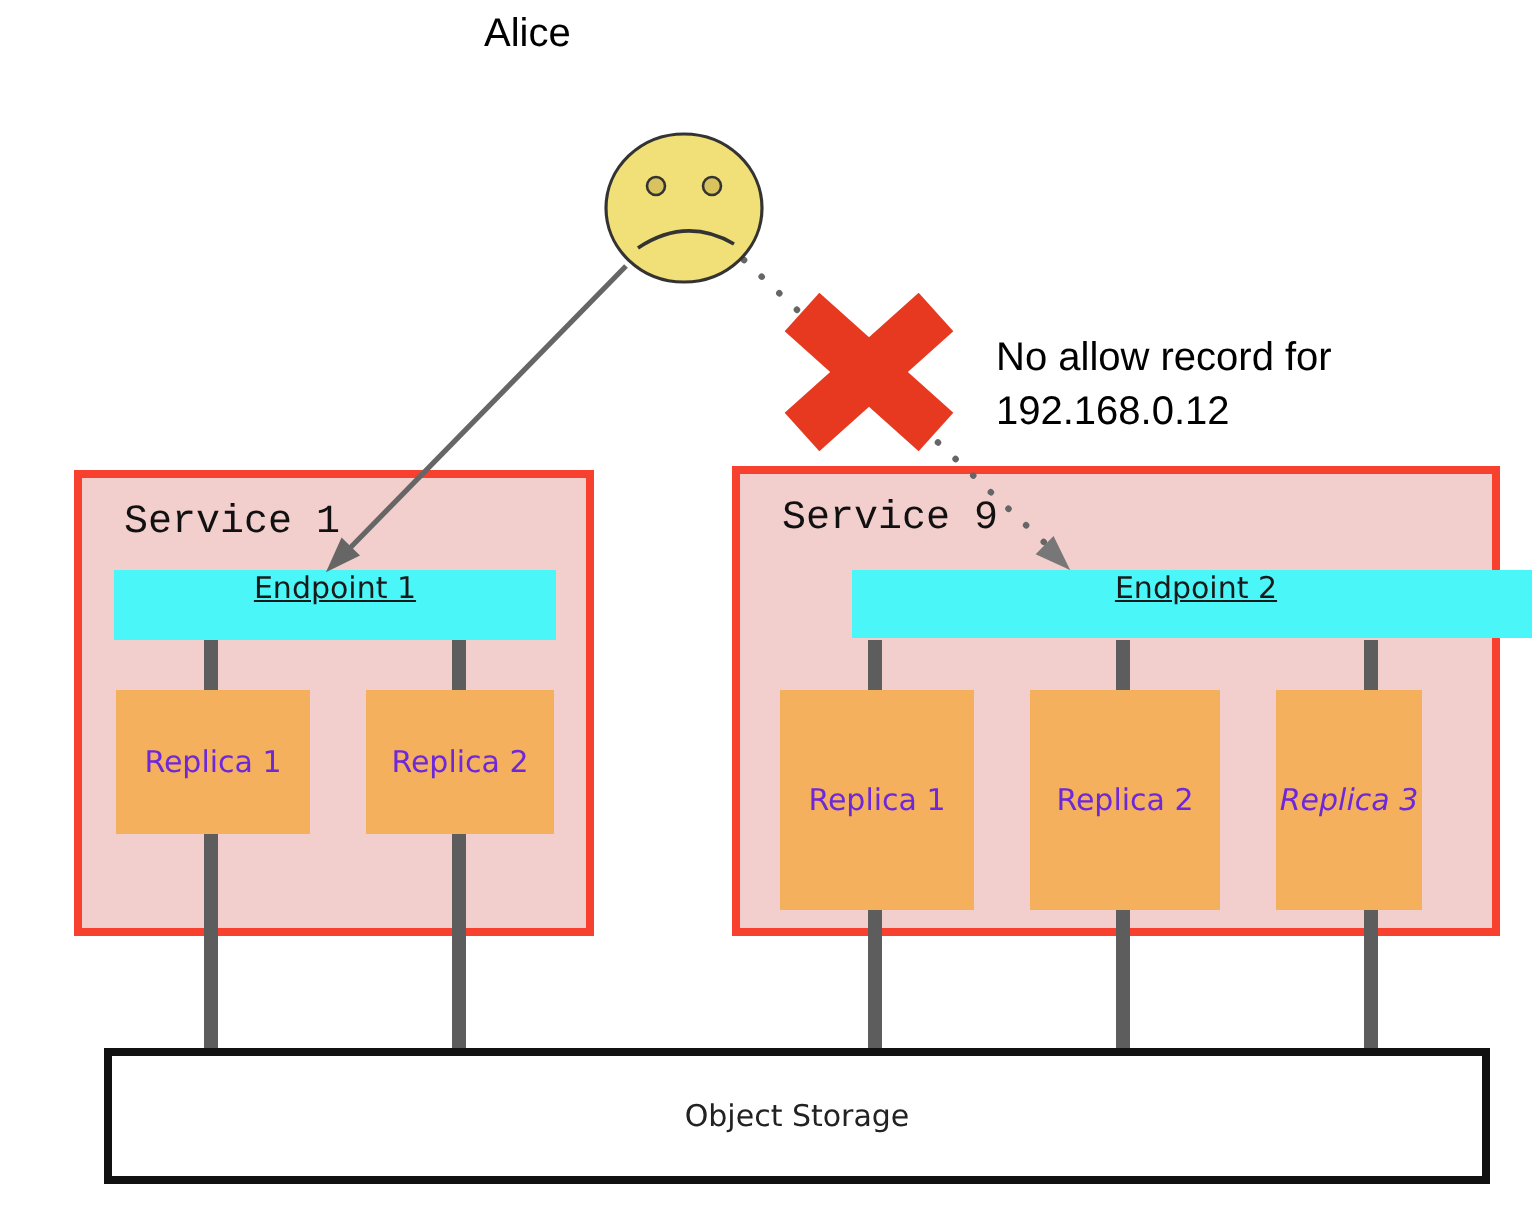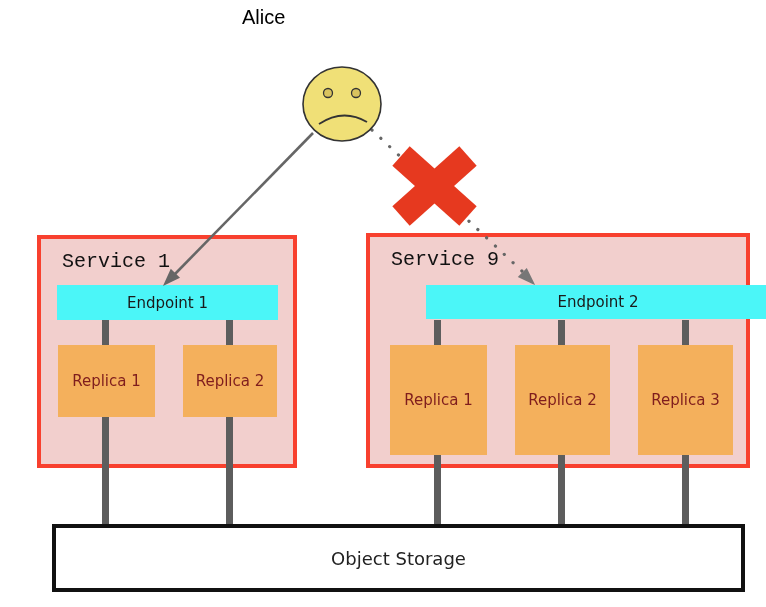--- a/index.html
+++ b/index.html
@@ -14,49 +14,53 @@
   .service-box{
     position:absolute;box-sizing:border-box;
     background:var(--service-fill);border:4px solid var(--service-border);
   }
   .service-title{
     position:absolute;left:21px;top:11px;font-size:20px;color:#111;
     font-family:Liberation Mono, monospace;
   }
   .endpoint-bar{
     position:absolute;z-index:2;background:var(--endpoint-fill);
-    display:flex;align-items:center;justify-content:center;
-    font-family:"DejaVu Sans",sans-serif;font-size:15px;color:#1a1a1a;
+    display:flex;justify-content:center;
+    font-family:"DejaVu Sans",sans-serif;font-size:15px;color:#1a1a1a;text-decoration:underline;
   }
   .replica-box{
     position:absolute;z-index:2;background:var(--replica-fill);
     display:flex;align-items:center;justify-content:center;
-    font-family:"DejaVu Sans",sans-serif;font-size:15px;color:#7f1d1d;
+    font-family:"DejaVu Sans",sans-serif;font-size:15px;color:#6d28d9;
   }
   .connector{
     position:absolute;z-index:1;width:7px;background:var(--connector-gray);
   }
   .storage-box{
     position:absolute;box-sizing:border-box;z-index:2;
     background:#fff;border:4px solid var(--storage-border);
     display:flex;align-items:center;justify-content:center;
-    font-family:"DejaVu Sans",sans-serif;font-size:18px;color:#222;
+    font-family:"DejaVu Sans",sans-serif;font-size:15px;color:#222;
   }
   #overlay{position:absolute;left:0;top:0;z-index:3;pointer-events:none;}
 </style>
 </head>
 <body>
 
 <div id="canvas">
 
   <div class="big-label" style="left:242px;top:4px;width:220px;">
     <div>Alice</div>
   </div>
 
 
+  <div class="big-label" style="left:498px;top:166px;width:224px;">
+    <div>No allow record for</div>
+    <div>192.168.0.12</div>
+  </div>
 
   <div class="service-box" style="left:37px;top:235px;width:260px;height:233px;">
     <div class="service-title">Service 1</div>
   </div>
 
   <div class="service-box" style="left:366px;top:233px;width:384px;height:235px;">
     <div class="service-title">Service 9</div>
   </div>
 
   <div class="connector" style="left:102px;top:320px;height:205px;"></div>
@@ -78,21 +82,21 @@
   <div class="replica-box" style="left:183px;top:345px;width:94px;height:72px;">
     <span>Replica 2</span>
   </div>
 
   <div class="replica-box" style="left:390px;top:345px;width:97px;height:110px;">
     <span>Replica 1</span>
   </div>
   <div class="replica-box" style="left:515px;top:345px;width:95px;height:110px;">
     <span>Replica 2</span>
   </div>
-  <div class="replica-box" style="left:638px;top:345px;width:95px;height:110px;">
+  <div class="replica-box" style="left:638px;top:345px;width:73px;height:110px;font-style:italic;">
     <span>Replica 3</span>
   </div>
 
   <div class="storage-box" style="left:52px;top:524px;width:693px;height:68px;">
     <span>Object Storage</span>
   </div>
 
   <svg id="overlay" width="766" height="607" viewBox="0 0 766 607">
 
     <g>

